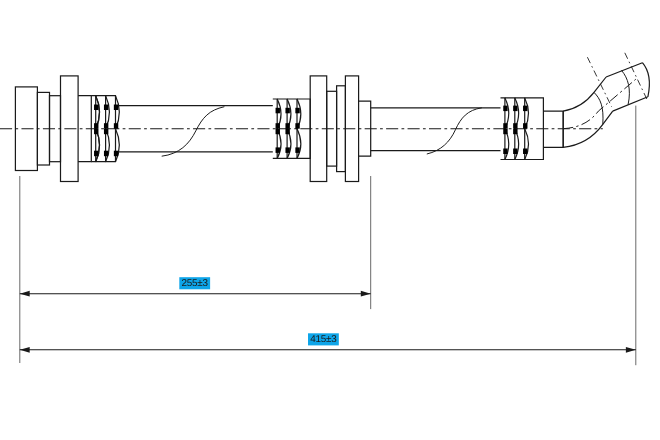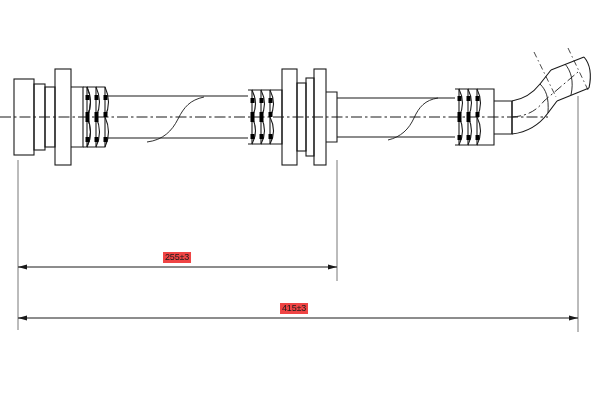--- a/index.html
+++ b/index.html
@@ -25,21 +25,21 @@
     height: 400px;
   }
   .dim-label {
     position: absolute;
     font-family: "Liberation Sans", sans-serif;
     font-size: 9px;
     color: #1a1a1a;
     letter-spacing: -0.2px;
     white-space: nowrap;
     transform: translateX(-50%);
-    background: #ef4444;
+    background: #0ea5e9;
     padding: 0 2px;
     line-height: 11px;
   }
 </style>
 </head>
 <body>
 
 <div id="drawing-root">
 
   <svg id="drawing-svg" viewBox="0 0 600 400">

